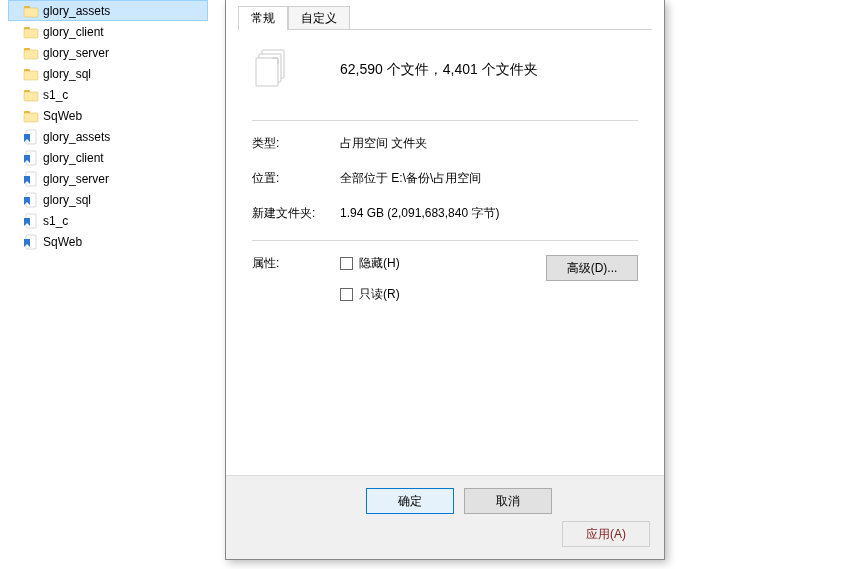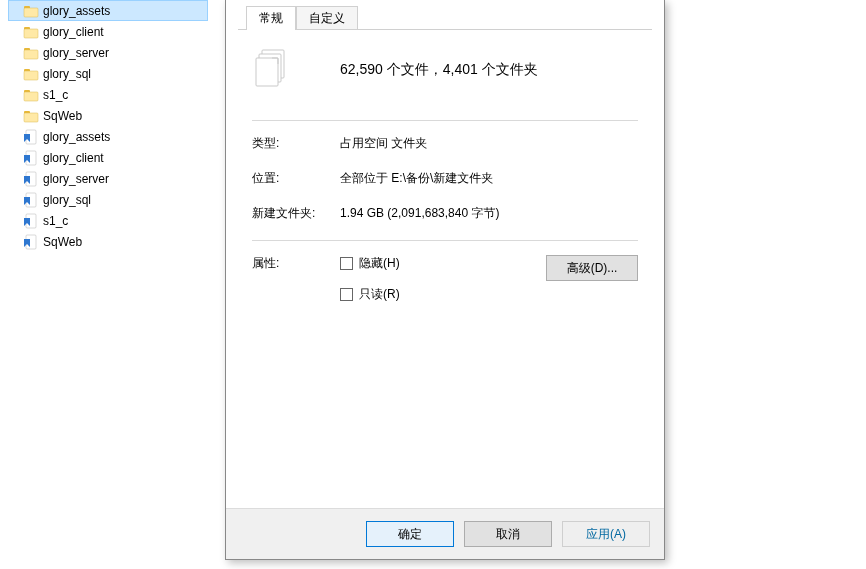--- a/index.html
+++ b/index.html
@@ -66,21 +66,21 @@
     flex-direction: column;
   }
 
   .tab-strip {
     position: relative;
     height: 30px;
     flex: 0 0 auto;
   }
   .tab-strip .tabs-row {
     position: absolute;
-    left: 20px;
+    left: 12px;
     bottom: 0;
     display: flex;
   }
   .tab-btn {
     height: 24px;
     line-height: 22px;
     padding: 0 12px;
     font-size: 12px;
     border: 1px solid #d0d0d0;
     border-bottom: none;
@@ -198,24 +198,25 @@
     border: 1px solid #acacac;
     background: #e1e1e1;
     font: inherit;
     cursor: pointer;
   }
   .dlg-btn.default {
     border: 1px solid #0078d7;
     background:#e5f1fb;
   }
   .dlg-btn.disabled {
-    color:#0369a1;
+    color:#7f1d1d;
     border-color:#cfcfcf;
     background:#efefef;
     cursor: default;
+    margin-top: 33px;
   }
 </style>
 </head>
 <body>
 
 <div class="file-pane">
 
 <div class="file-item selected">
       <span class="icon"><svg class="folder-svg" viewBox="0 0 16 16">
           <rect class="tab" x="1" y="3" width="6" height="3" rx="1"></rect>
@@ -328,21 +329,21 @@
 
     <hr class="sep">
 
     <div class="kv-table">
       <div class="kv-row">
         <div class="kv-key">类型:</div>
         <div class="kv-val">占用空间 文件夹</div>
       </div>
       <div class="kv-row">
         <div class="kv-key">位置:</div>
-        <div class="kv-val">全部位于 E:\备份\新建文件夹</div>
+        <div class="kv-val">全部位于 E:\备份\占用空间</div>
       </div>
       <div class="kv-row">
         <div class="kv-key">新建文件夹:</div>
         <div class="kv-val">1.94 GB (2,091,683,840 字节)</div>
       </div>
     </div>
 
     <hr class="sep">
 
     <div class="attr-row">

